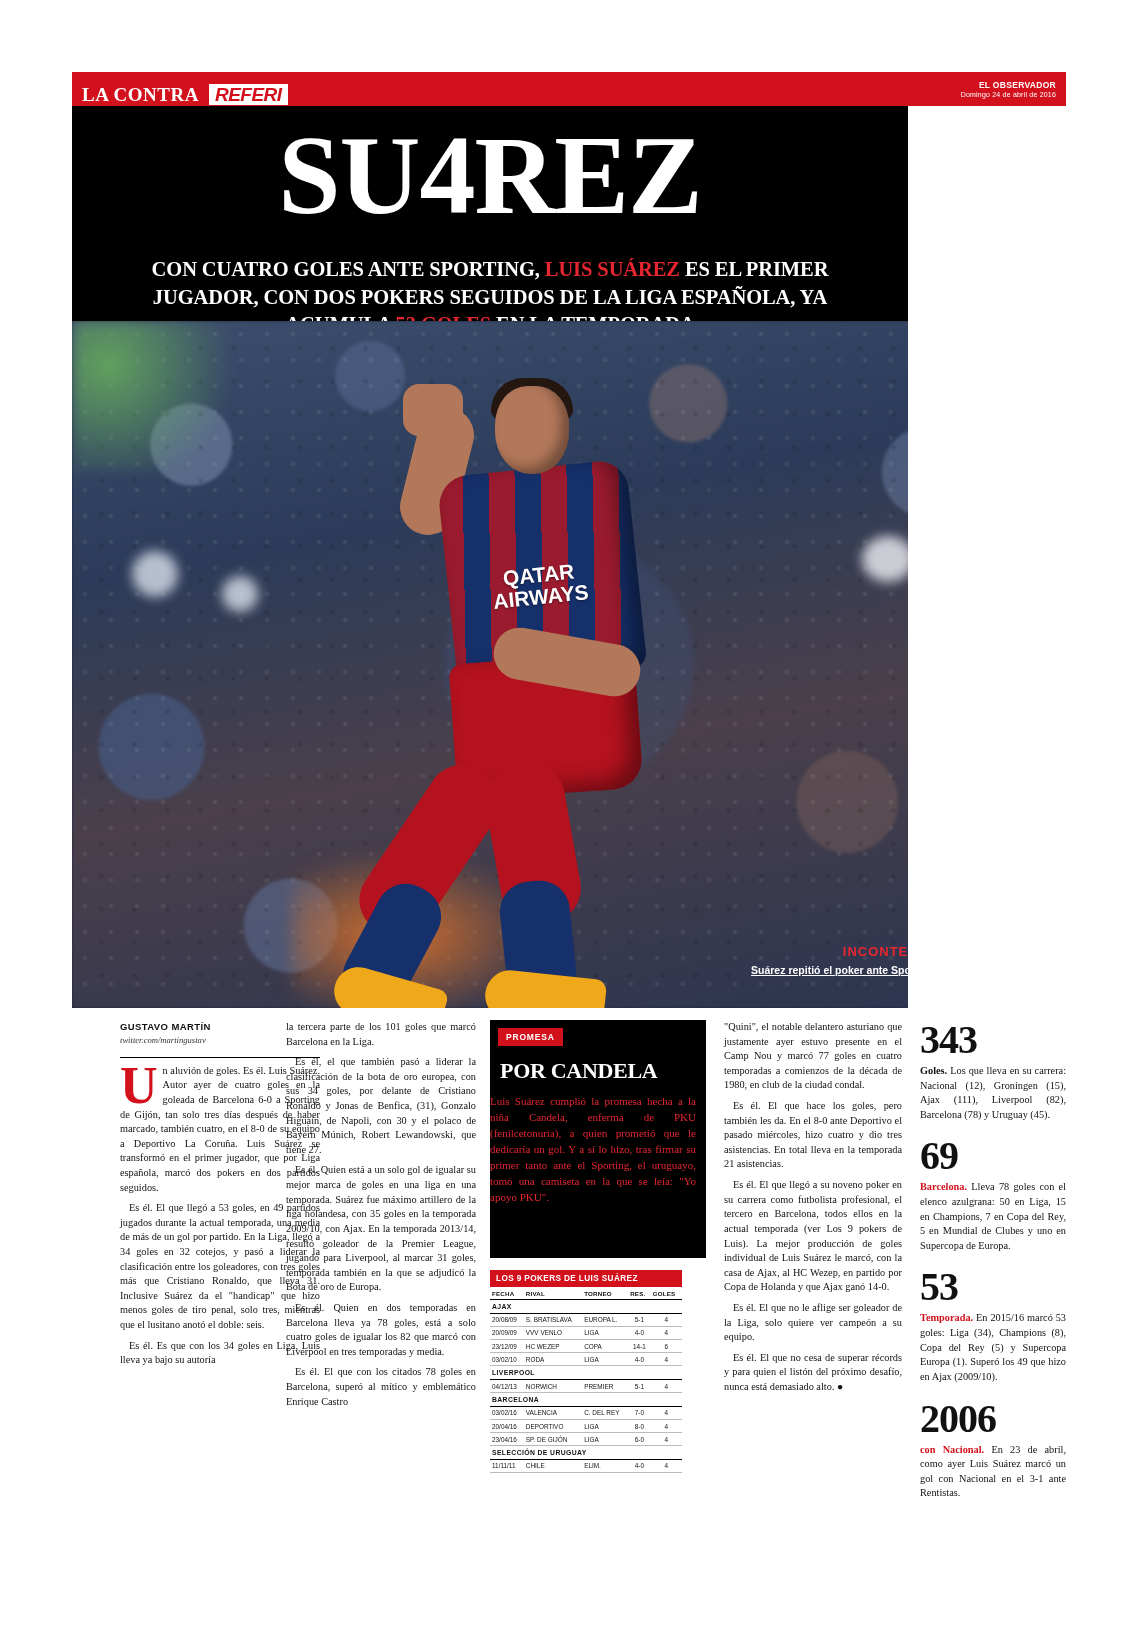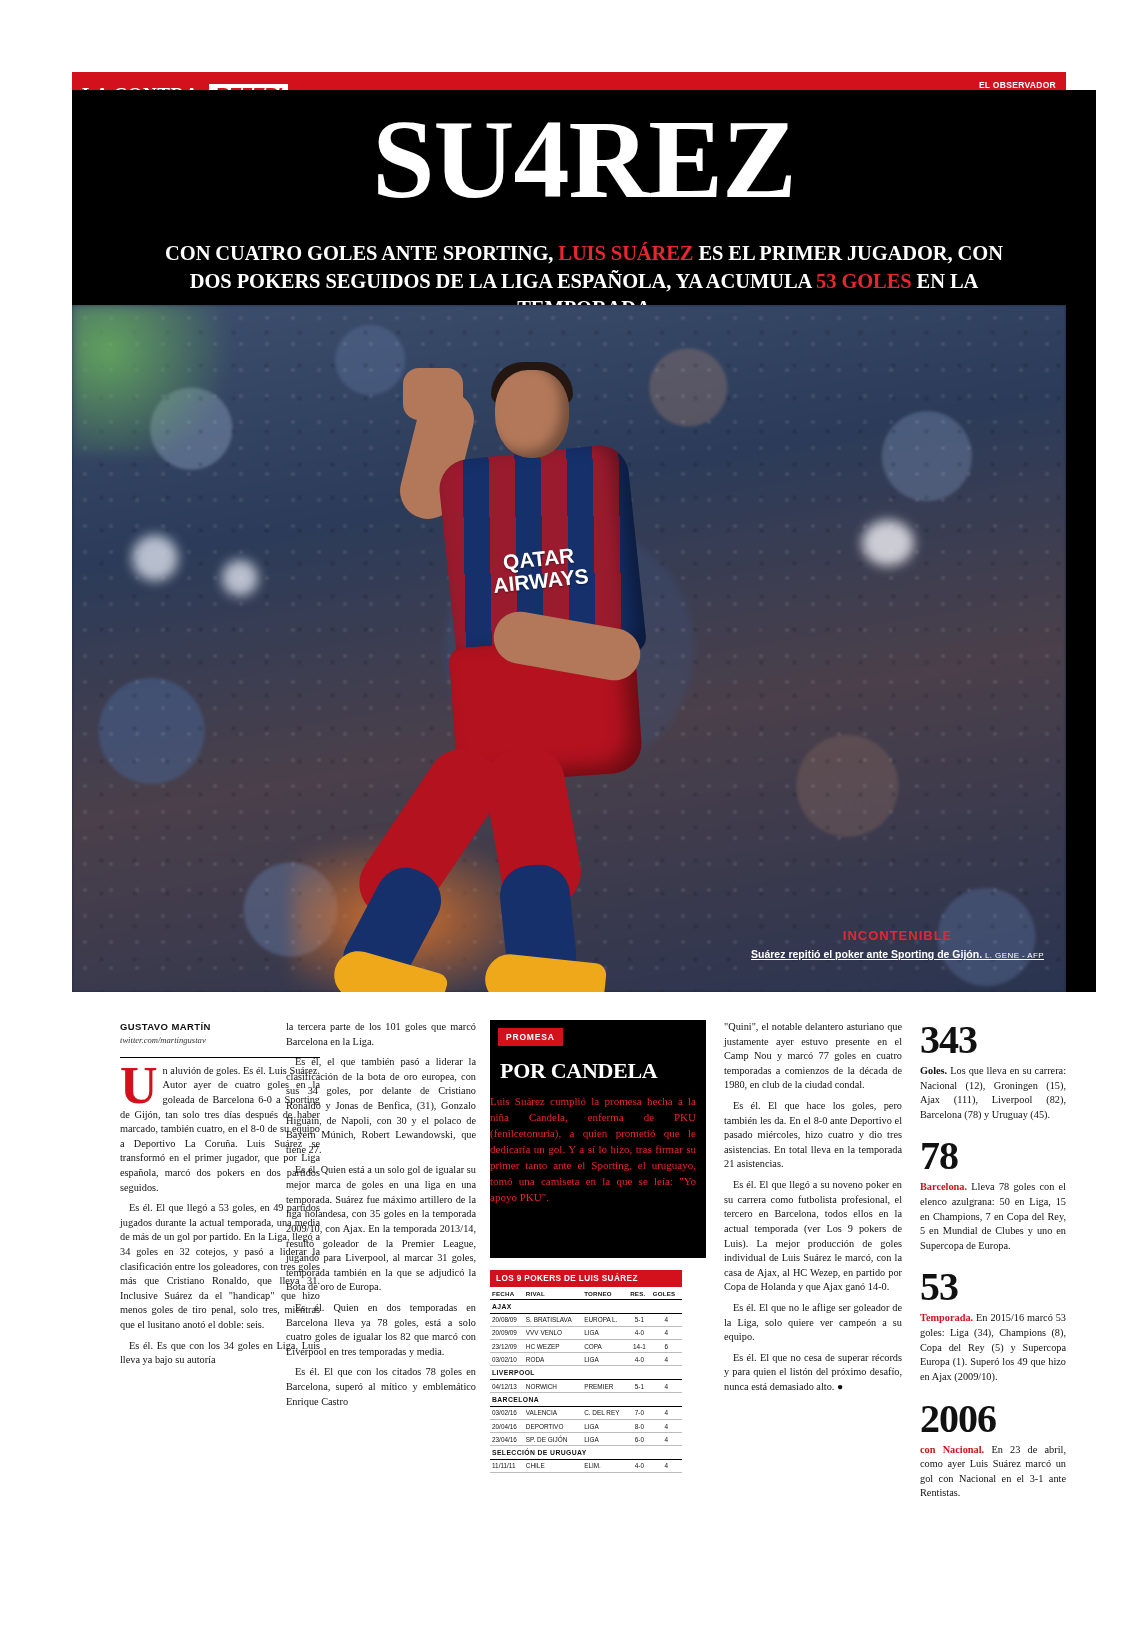--- a/index.html
+++ b/index.html
@@ -73,22 +73,22 @@
   .obs-date {
     font-size: 7px;
     letter-spacing: 0.2px;
     display: block;
     margin-top: 1px;
   }
 
   
   .hero {
     position: absolute;
-    left: 72px; top: 90px;
-    width: 1024px; height: 902px;
+    left: 72px; top: 106px;
+    width: 836px; height: 902px;
     background: #000;
     overflow: hidden;
   }
   .headline {
     position: absolute;
     top: 16px; left: 0; width: 100%;
     text-align: center;
     color: #fff;
     font-family: "Liberation Serif", serif;
     font-weight: bold;
@@ -608,21 +608,21 @@
     </div>
 
     <div class="col col5">
       <div class="stat">
         <div class="stat-num">343</div>
         <div class="stat-body">
           <span class="stat-label-black">Goles.</span><span> Los que lleva en su carrera: Nacional (12), Groningen (15), Ajax (111), Liverpool (82), Barcelona (78) y Uruguay (45).</span>
         </div>
       </div>
       <div class="stat">
-        <div class="stat-num">78</div>
+        <div class="stat-num">69</div>
         <div class="stat-body">
           <span class="stat-label-red">Barcelona.</span><span> Lleva 78 goles con el elenco azulgrana: 50 en Liga, 15 en Champions, 7 en Copa del Rey, 5 en Mundial de Clubes y uno en Supercopa de Europa.</span>
         </div>
       </div>
       <div class="stat">
         <div class="stat-num">53</div>
         <div class="stat-body">
           <span class="stat-label-red">Temporada.</span><span> En 2015/16 marcó 53 goles: Liga (34), Champions (8), Copa del Rey (5) y Supercopa Europa (1). Superó los 49 que hizo en Ajax (2009/10).</span>
         </div>
       </div>

